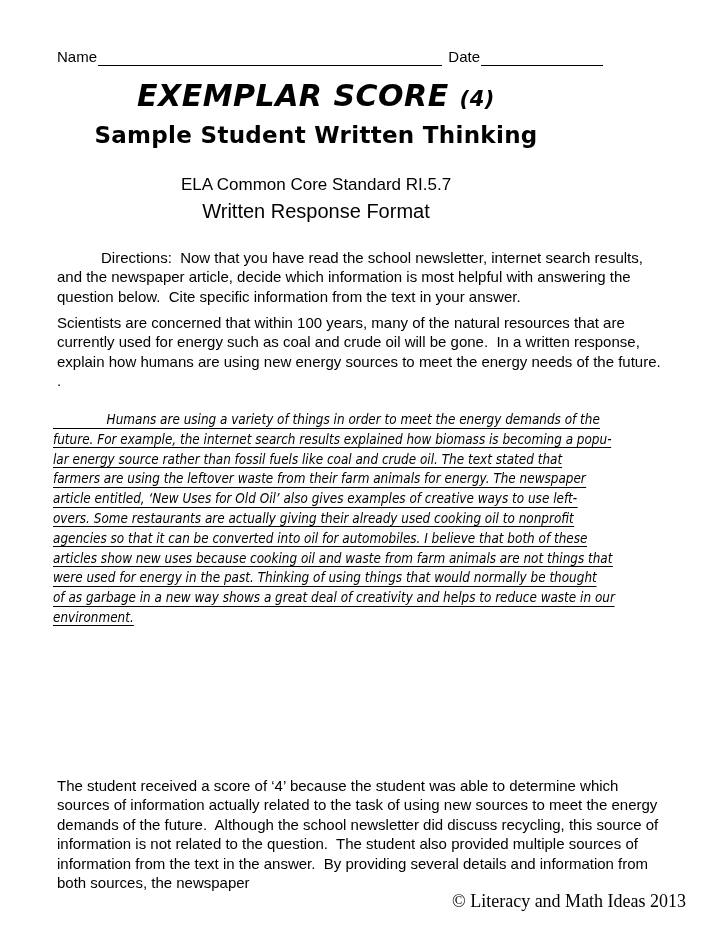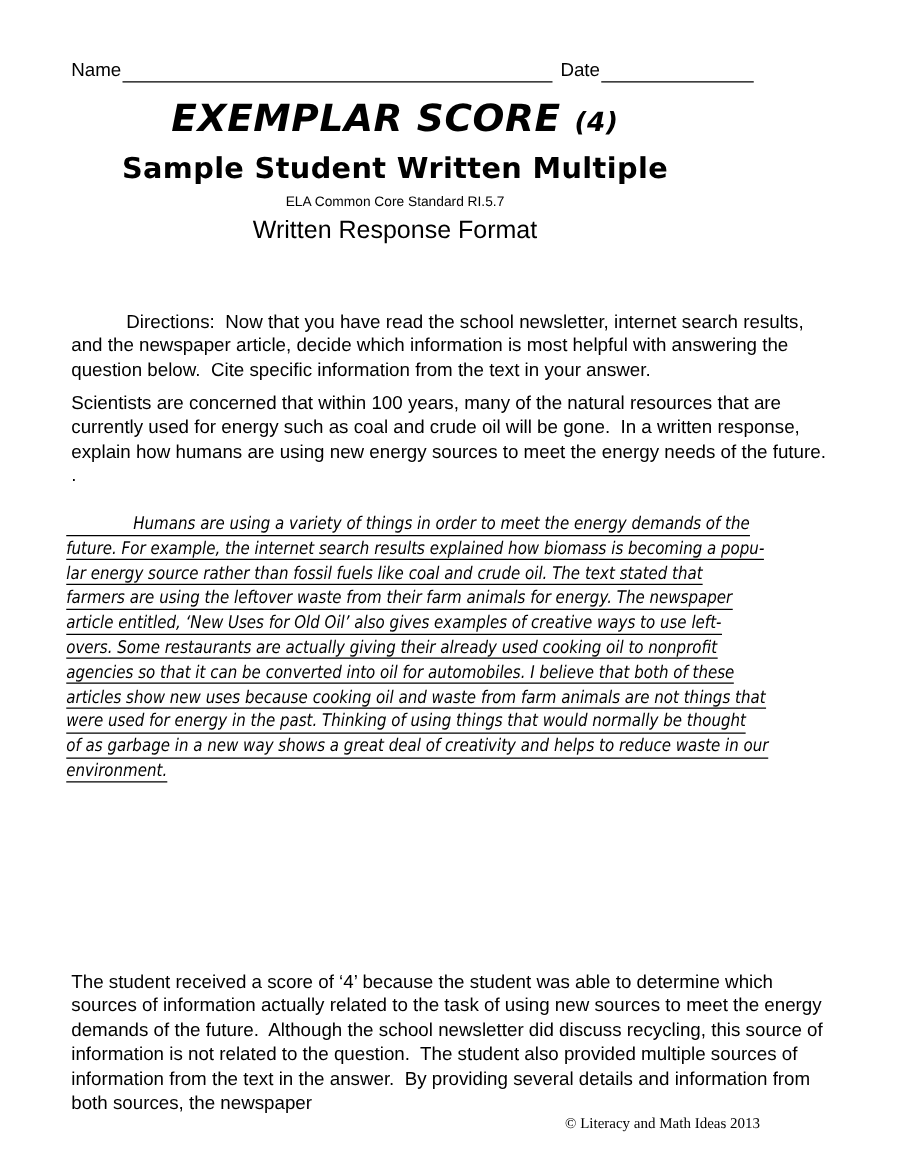--- a/index.html
+++ b/index.html
@@ -29,21 +29,21 @@
     font-size: 30px; font-weight: bold; font-style: italic;
     letter-spacing: 0.5px;
   }
   .title-suffix { font-size: 21px; font-weight: bold; }
   .subtitle {
     font-family: "DejaVu Sans", sans-serif;
     font-size: 23px; font-weight: bold; letter-spacing: 0.3px;
   }
   .subtitle-1 { margin-top: 9px; }
   .subtitle-2 { margin-top: 4px; }
-  .standard-line { margin-top: 8px; font-size: 11px; }
+  .standard-line { margin-top: 27px; font-size: 17px; }
   .format-line { margin-top: 5px; font-size: 20px; }
 
   
   .para {
     font-size: 15px; line-height: 19.4px;
     white-space: pre-wrap;
   }
   .directions { position: absolute; top: 248px; left: 57px; width: 614px; }
   .prompt     { position: absolute; top: 313px; left: 57px; width: 614px; }
   .bold-label { font-weight: normal; margin-left: 44px; }
@@ -70,39 +70,39 @@
   }
 
   
   .scoring { position: absolute; top: 776px; left: 57px; width: 618px; }
   .scoring-heading { font-weight: bold; font-size: 15px; line-height: 19.4px; }
 
   
   .footer {
     position: absolute; top: 891px; left: 452px;
     font-family: "Liberation Serif", serif;
-    font-size: 12px;
+    font-size: 18px;
   }
 </style>
 </head>
 <body>
 
 <div class="name-row">
   <span>Name</span>
   <span class="blank-line name-blank"></span>
   <span>Date</span>
   <span class="blank-line date-blank"></span>
 </div>
 
 <div class="header">
   <div class="title">
     <span>EXEMPLAR SCORE</span>
     <span class="title-suffix">(4)</span>
   </div>
-  <div class="subtitle subtitle-1">Sample Student Written Multiple</div>
+  <div class="subtitle subtitle-1">Sample Student Written Thinking</div>
   <div class="standard-line">ELA Common Core Standard RI.5.7</div>
   <div class="format-line">Written Response Format</div>
 </div>
 
 <div class="para directions"><span class="bold-label">Directions:</span><span>  Now that you have read the school newsletter, internet search results, and the newspaper article, decide which information is most helpful with answering the question below.  Cite specific information from the text in your answer.</span></div>
 
 <div class="para prompt"><span>Scientists are concerned that within 100 years, many of the natural resources that are currently used for energy such as coal and crude oil will be gone.  In a written response, explain how humans are using new energy sources to meet the energy needs of the future.</span>
 <span>.</span></div>
 
 <div class="response">

